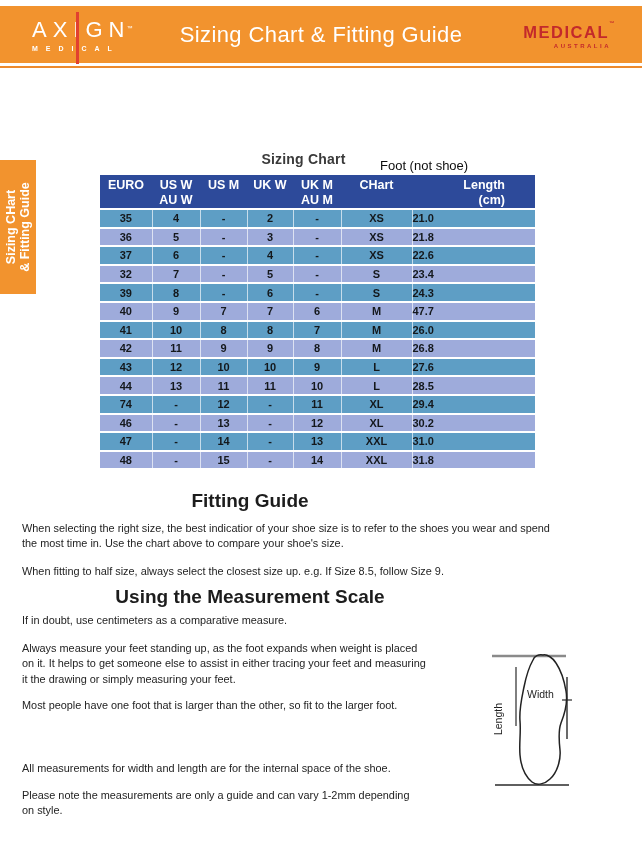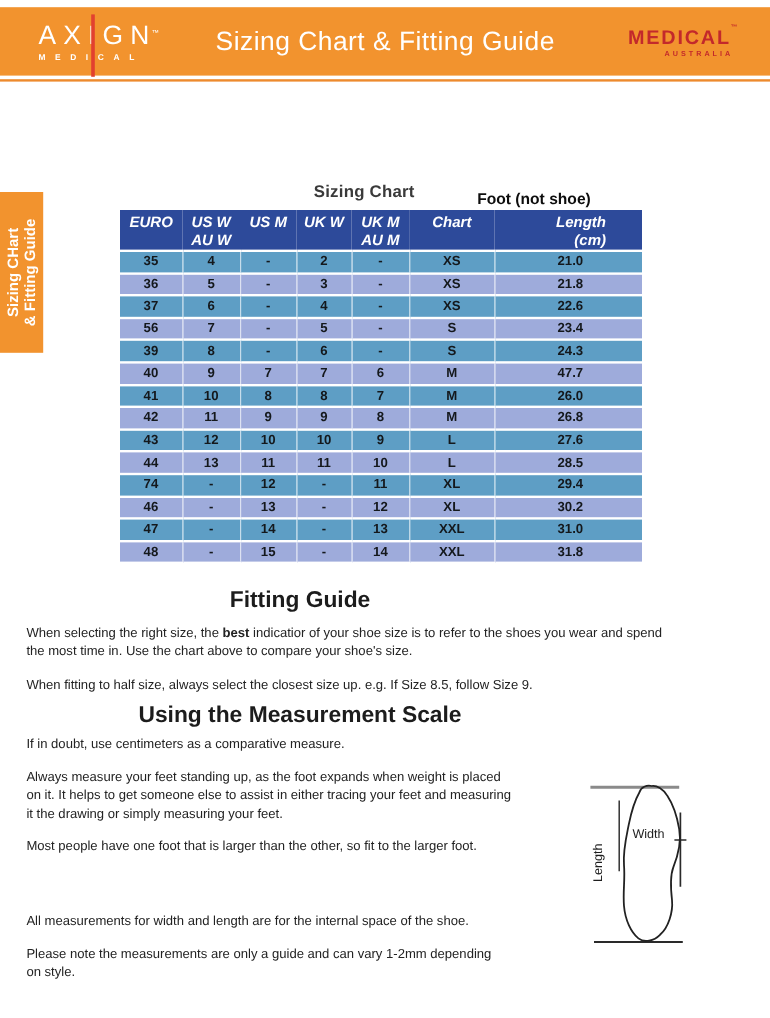--- a/index.html
+++ b/index.html
@@ -25,40 +25,40 @@
   .arch-sub{font-size:6px;font-weight:700;letter-spacing:2.5px;margin-top:1px;padding-right:5px;}
 
   
   .side-tab{position:absolute;left:0;top:160px;width:36px;height:134px;background:#F2932E;}
   .side-tab .rot{position:absolute;left:50%;top:50%;transform:translate(-50%,-50%) rotate(-90deg);
       text-align:center;color:#fff;font-weight:700;font-size:12.5px;line-height:14px;white-space:nowrap;}
 
   
   .chart-title{position:absolute;left:0;top:151px;width:607px;text-align:center;
       font-size:14px;font-weight:700;color:#3a3a3a;letter-spacing:.2px;}
-  .foot-note{position:absolute;left:380px;top:158px;width:130px;text-align:center;
-      font-size:13px;font-weight:700;color:#0d0d0d;}
+  .foot-note{position:absolute;left:380px;top:158px;width:130px;text-align:left;
+      font-size:13px;font-weight:400;color:#0d0d0d;}
 
   .tbl-wrap{position:absolute;left:100px;top:175px;}
   table{border-collapse:collapse;table-layout:fixed;width:435px;}
-  thead tr{background:#2D4A9A;color:#fff;font-style:italic;}
+  thead tr{background:#2D4A9A;color:#fff;}
   th{font-size:12.5px;font-weight:700;text-align:center;vertical-align:top;
      padding:3px 0 0 0;height:30px;line-height:14.5px;border-bottom:2px solid #fff;}
   th:last-child{text-align:right;padding-right:30px;}
   td{font-size:11px;font-weight:700;color:#14181c;text-align:center;height:16.6px;
      border-bottom:2px solid #fff;border-right:1px solid rgba(255,255,255,.65);padding:0;}
-  td:last-child{text-align:right;padding-right:49px;border-right:none;}
+  td:last-child{text-align:left;padding-right:49px;border-right:none;}
   tbody tr:nth-child(odd){background:#5E9EC5;}
   tbody tr:nth-child(even){background:#9EABDB;}
 
   
   .h{position:absolute;left:22px;width:456px;text-align:center;
      font-size:19px;font-weight:700;color:#1c1c1c;}
   .p{position:absolute;left:22px;white-space:pre;font-size:10.9px;line-height:15.4px;color:#232323;}
-  .p b{font-weight:700;}
+  .p b{font-weight:400;}
 
   
   .diagram{position:absolute;left:487px;top:647px;}
 </style>
 </head>
 <body>
 
 <div id="page">
 
   <div class="banner">
@@ -109,21 +109,21 @@
               <div>US M</div>
             </th>
             <th>
               <div>UK W</div>
             </th>
             <th>
               <div>UK M</div>
               <div>AU M</div>
             </th>
             <th>
-              <div>Chart</div>
+              <div>CHart</div>
             </th>
             <th>
               <div>Length</div>
               <div>(cm)</div>
             </th>
           </tr>
       </thead>
       <tbody>
           <tr>
             <td>35</td>
@@ -146,21 +146,21 @@
           <tr>
             <td>37</td>
             <td>6</td>
             <td>-</td>
             <td>4</td>
             <td>-</td>
             <td>XS</td>
             <td>22.6</td>
           </tr>
           <tr>
-            <td>56</td>
+            <td>32</td>
             <td>7</td>
             <td>-</td>
             <td>5</td>
             <td>-</td>
             <td>S</td>
             <td>23.4</td>
           </tr>
           <tr>
             <td>39</td>
             <td>8</td>

